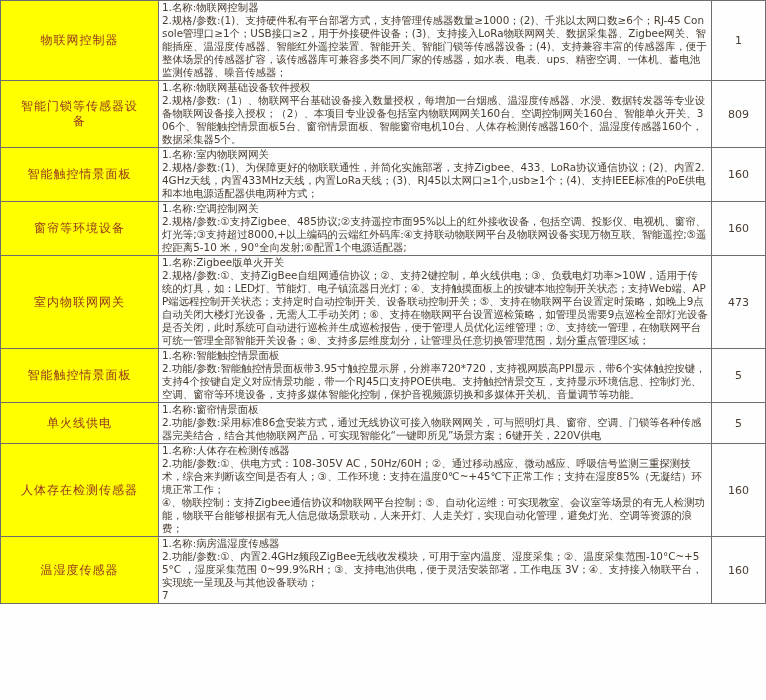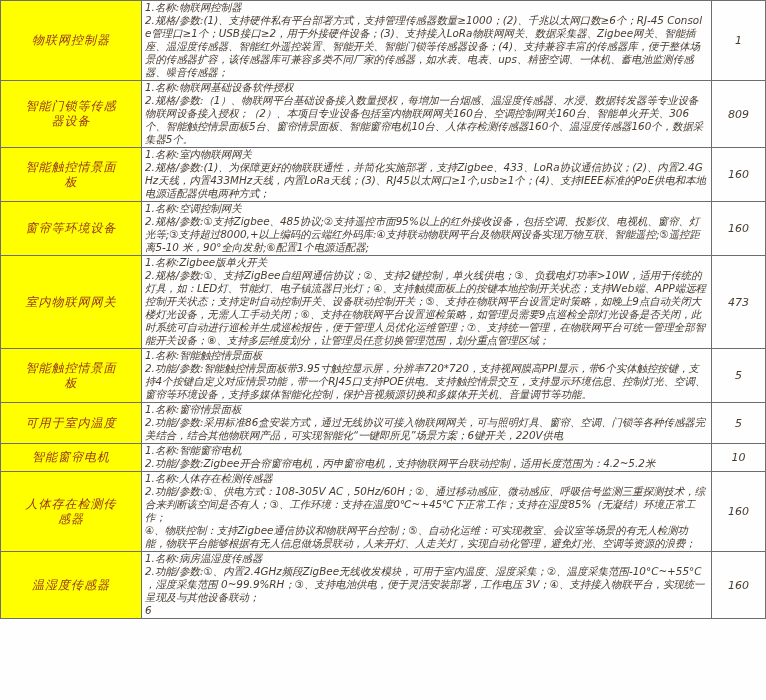--- a/index.html
+++ b/index.html
@@ -17,24 +17,23 @@
   }
   table.equip-table {
     width: 766px;
     border-collapse: collapse;
     table-layout: fixed;
   }
   table.equip-table td {
     border: 1px solid var(--border-color, #777);
     box-sizing: border-box;
     overflow: hidden;
-    font-style: italic;
   }
   td.name-cell {
-    width: 141px;
+    width: 158px;
     background: var(--label-bg, #ffff00);
     color: var(--label-text, #96351d);
     text-align: center;
     vertical-align: middle;
     font-size: 12px;
     line-height: 15px;
     padding: 1px 20px;
     letter-spacing: 1px;
   }
   td.desc-cell {
@@ -97,43 +96,37 @@
   </tr>
 
   <tr>
     <td class="name-cell">智能触控情景面板</td>
     <td class="desc-cell">1.名称:智能触控情景面板
 2.功能/参数:智能触控情景面板带3.95寸触控显示屏，分辨率720*720，支持视网膜高PPI显示，带6个实体触控按键，支持4个按键自定义对应情景功能，带一个RJ45口支持POE供电。支持触控情景交互，支持显示环境信息、控制灯光、空调、窗帘等环境设备，支持多媒体智能化控制，保护音视频源切换和多媒体开关机、音量调节等功能。</td>
     <td class="qty-cell">5</td>
   </tr>
 
   <tr>
-    <td class="name-cell">可用于室内温度</td>
+    <td class="name-cell">单火线供电</td>
     <td class="desc-cell">1.名称:窗帘情景面板
 2.功能/参数:采用标准86盒安装方式，通过无线协议可接入物联网网关，可与照明灯具、窗帘、空调、门锁等各种传感器完美结合，结合其他物联网产品，可实现智能化“一键即所见”场景方案；6键开关，220V供电</td>
     <td class="qty-cell">5</td>
   </tr>
 
-  <tr>
-    <td class="name-cell">智能窗帘电机</td>
-    <td class="desc-cell">1.名称:智能窗帘电机
-2.功能/参数:Zigbee开合帘窗帘电机，丙申窗帘电机，支持物联网平台联动控制，适用长度范围为：4.2~5.2米</td>
-    <td class="qty-cell">10</td>
-  </tr>
 
   <tr>
     <td class="name-cell">人体存在检测传感器</td>
     <td class="desc-cell">1.名称:人体存在检测传感器
 2.功能/参数:①、供电方式：108-305V AC，50Hz/60H；②、通过移动感应、微动感应、呼吸信号监测三重探测技术，综合来判断该空间是否有人；③、工作环境：支持在温度0℃~+45℃下正常工作；支持在湿度85%（无凝结）环境正常工作；
 ④、物联控制：支持Zigbee通信协议和物联网平台控制；⑤、自动化运维：可实现教室、会议室等场景的有无人检测功能，物联平台能够根据有无人信息做场景联动，人来开灯、人走关灯，实现自动化管理，避免灯光、空调等资源的浪费；</td>
     <td class="qty-cell">160</td>
   </tr>
 
   <tr>
     <td class="name-cell">温湿度传感器</td>
     <td class="desc-cell">1.名称:病房温湿度传感器
 2.功能/参数:①、内置2.4GHz频段ZigBee无线收发模块，可用于室内温度、湿度采集；②、温度采集范围-10°C~+55°C ，湿度采集范围 0~99.9%RH；③、支持电池供电，便于灵活安装部署，工作电压 3V；④、支持接入物联平台，实现统一呈现及与其他设备联动；
-6</td>
+7</td>
     <td class="qty-cell">160</td>
   </tr>
 </tbody>
   </table>
 </div>
 
 </body></html>

